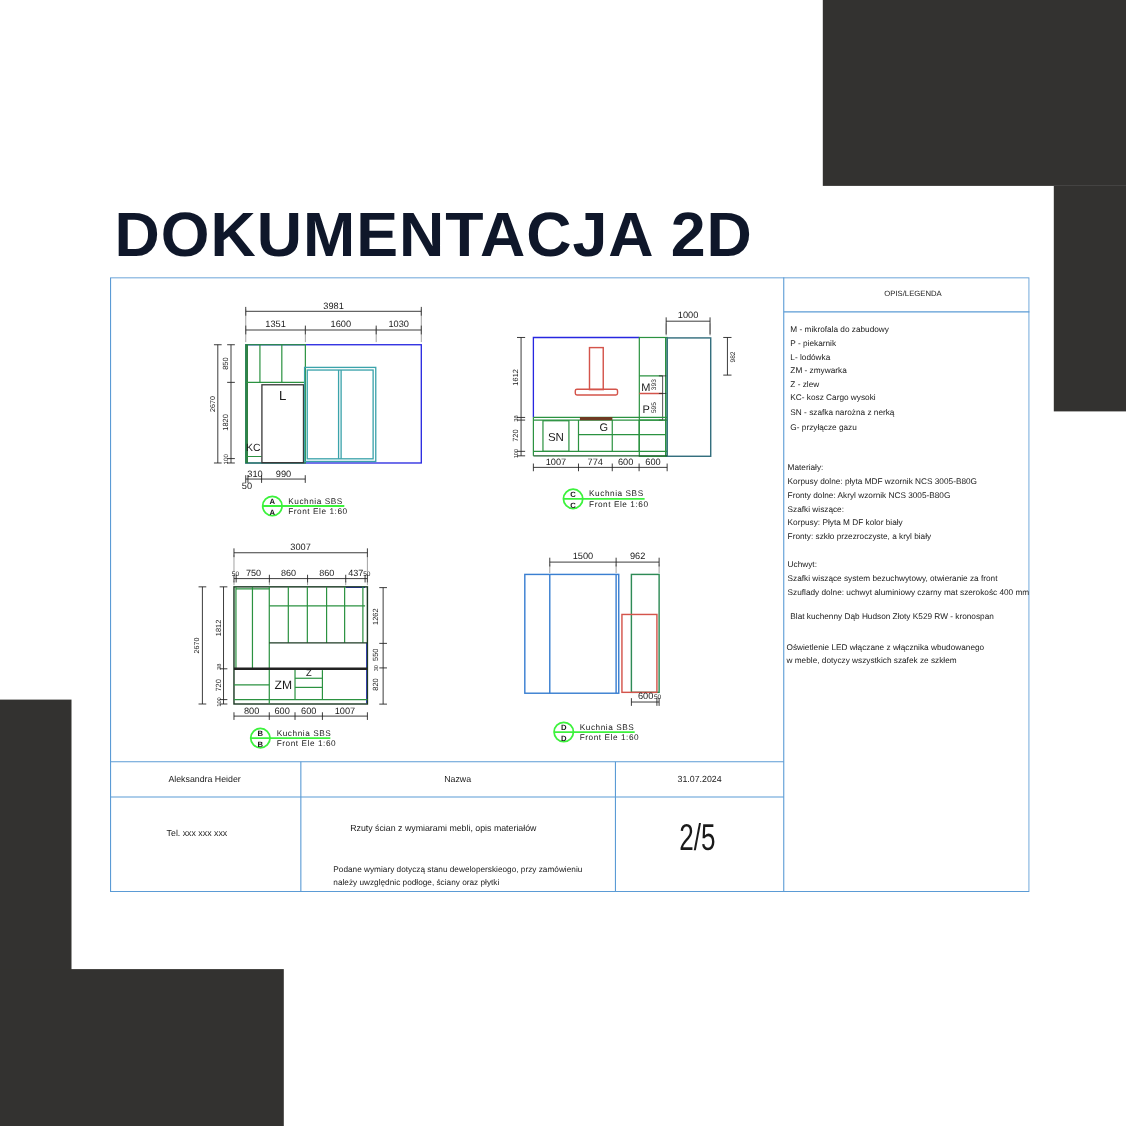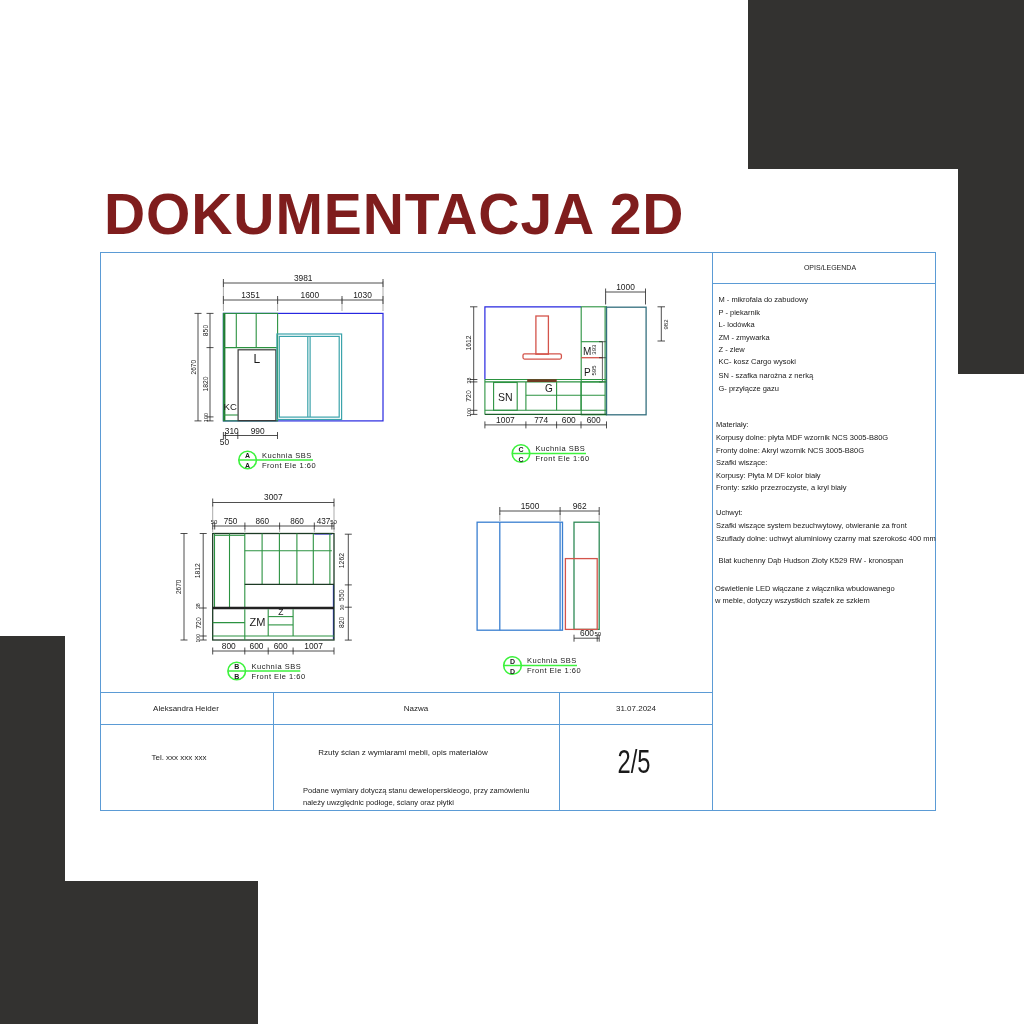--- a/index.html
+++ b/index.html
@@ -10,21 +10,21 @@
 <body>
 
 <div class="dark" style="left:748px;top:0;width:276px;height:169px"></div>
 
 <div class="dark" style="left:958px;top:169px;width:66px;height:205px"></div>
 
 <div class="dark" style="left:0;top:636px;width:65px;height:388px"></div>
 
 <div class="dark" style="left:0;top:881px;width:258px;height:143px"></div>
 
-<div style="position:absolute;left:104px;top:181px;font-size:57px;font-weight:bold;color:#7f1d1d;letter-spacing:0.9px;white-space:nowrap">DOKUMENTACJA 2D</div>
+<div style="position:absolute;left:104px;top:181px;font-size:57px;font-weight:bold;color:#0f172a;letter-spacing:0.9px;white-space:nowrap">DOKUMENTACJA 2D</div>
 
 <svg style="position:absolute;left:100px;top:252px" width="836" height="559" viewBox="0 0 836 559" font-family="&quot;Liberation Sans&quot;,sans-serif" fill="#1a1a1a">
 
   <rect x="0.5" y="0.5" width="835" height="558" fill="#ffffff" stroke="#5b9bd5" stroke-width="1"></rect>
 
   <line x1="612.5" y1="0" x2="612.5" y2="559" stroke="#5b9bd5" stroke-width="1"></line>
 
   <g>
     <text x="730" y="17.5" text-anchor="middle" font-size="7">OPIS/LEGENDA</text>
     <line x1="612.5" y1="31.5" x2="836" y2="31.5" stroke="#5b9bd5" stroke-width="1"></line>

